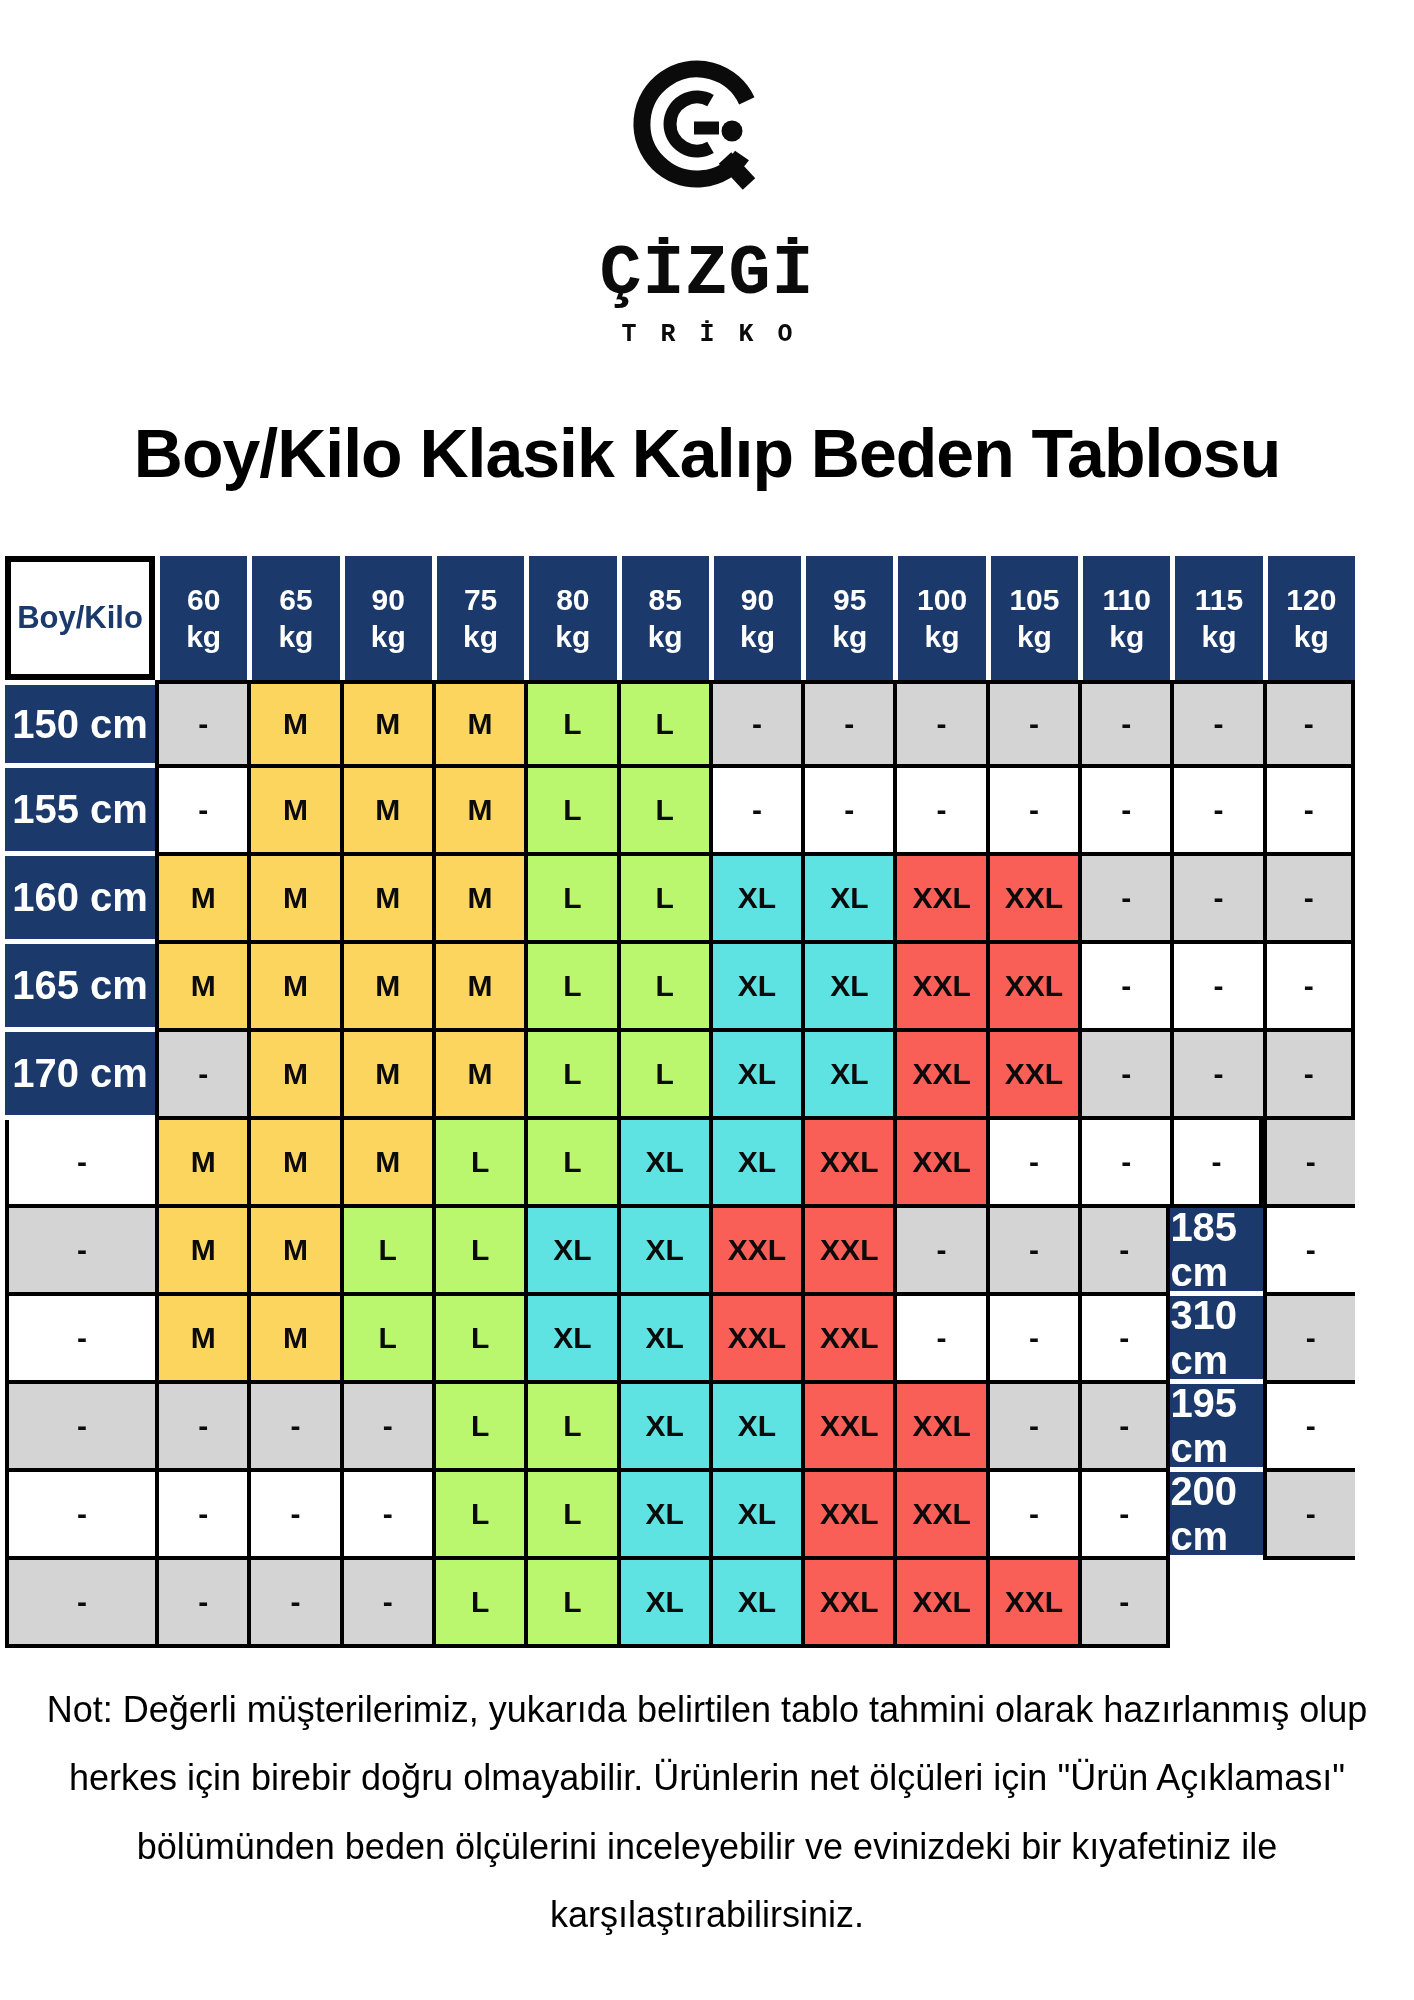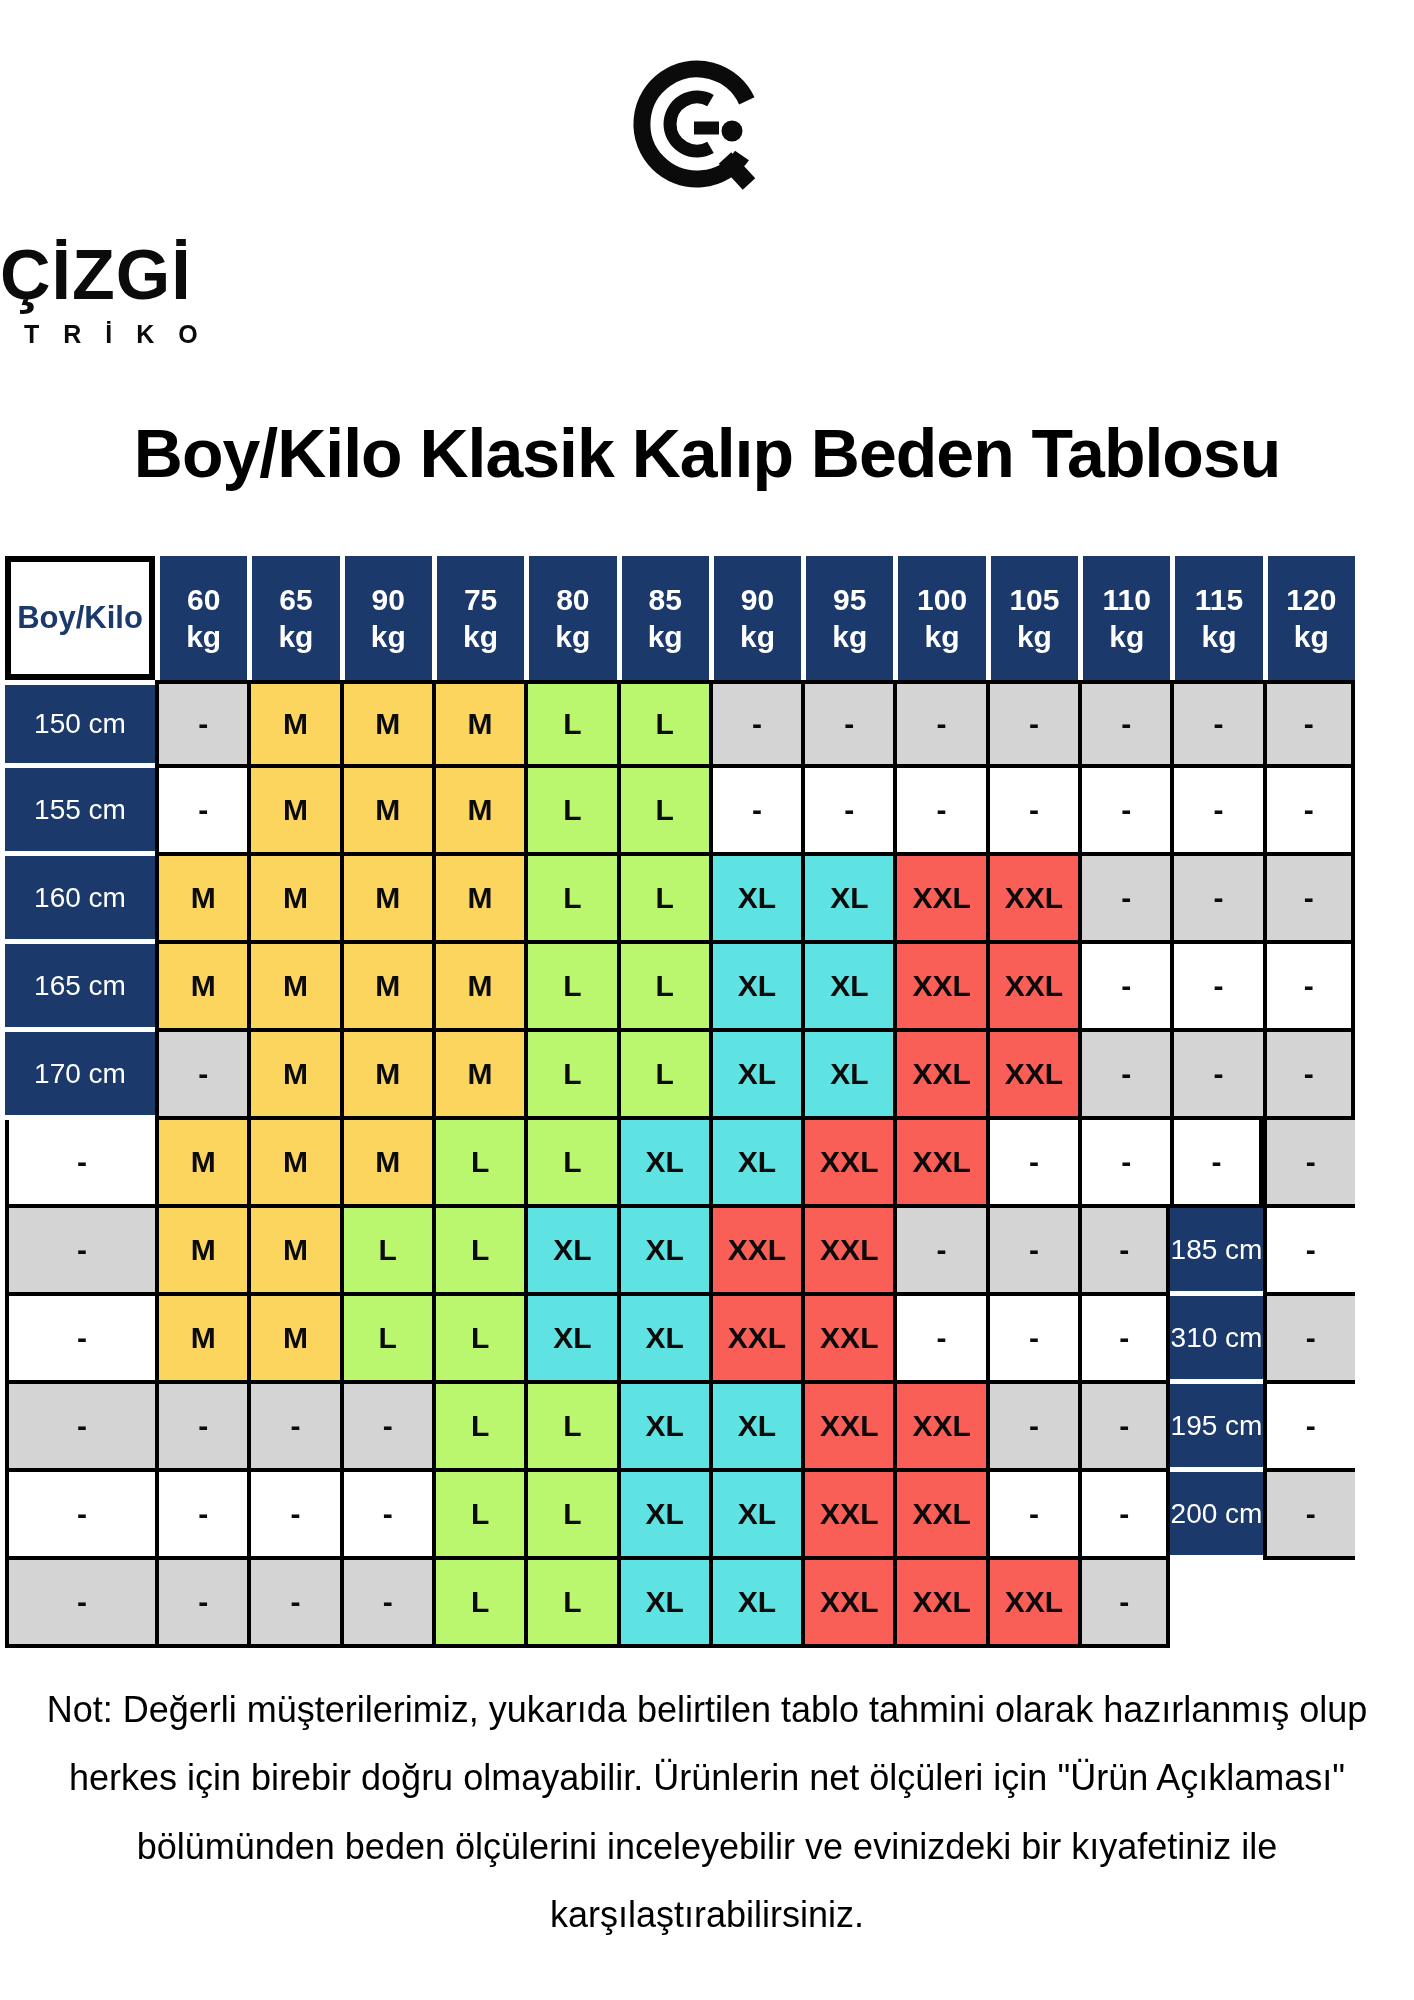--- a/index.html
+++ b/index.html
@@ -1,41 +1,41 @@
 <!DOCTYPE html>
 <html><head>
 <meta charset="utf-8">
 <style>
   html,body{margin:0;padding:0;background:#ffffff;}
   .page{position:relative;width:1414px;height:2000px;background:#ffffff;overflow:hidden;
         font-family:"Liberation Sans",sans-serif;}
 
   
-  .logo{position:absolute;top:44px;left:0;width:100%;text-align:left;}
+  .logo{position:absolute;top:44px;left:0;width:100%;text-align:center;font-family:Liberation Mono, monospace;}
   .logo svg{display:block;margin:0 auto;}
   .wordmark{margin-top:4px;font-size:70px;font-weight:700;color:#0b0b0b;letter-spacing:1px;line-height:1;}
   .submark{margin-top:12px;font-size:25px;font-weight:700;color:#0b0b0b;letter-spacing:24px;text-indent:24px;line-height:1;}
 
   
   .title{position:absolute;top:414px;left:0;width:100%;margin:0;text-align:center;
          font-size:68px;font-weight:700;color:#000;letter-spacing:-1px;line-height:1.15;}
 
   
   .size-table{position:absolute;top:556px;left:5px;width:1350px;}
   .thead,.tbody{display:grid;grid-template-columns:150px repeat(13,1fr);}
   .thead{height:124px;}
   .tbody{grid-auto-rows:88px;}
   .thead>div,.tbody>div{box-sizing:border-box;display:flex;align-items:center;justify-content:center;}
 
   .corner{background:#ffffff;border:6px solid #000;color:#1b3a6b;font-size:31px;font-weight:700;}
   .w-cell{background:#1b3a6b;border-left:5px solid #ffffff;color:#ffffff;
           font-size:30px;font-weight:700;flex-direction:column;line-height:1.25;}
   .w-cell span{display:block;}
 
-  .h-cell{background:#1b3a6b;border-bottom:5px solid #ffffff;color:#ffffff;font-size:28px;font-weight:400;}
+  .h-cell{background:#1b3a6b;border-bottom:5px solid #ffffff;color:#ffffff;font-size:40px;font-weight:700;}
   .h-cell.row-first{border-top:5px solid #ffffff;}
 
   .d-cell{border-left:4px solid #000;border-bottom:4px solid #000;color:#0b0b0b;
           font-size:30px;font-weight:700;}
   .d-cell.row-first{border-top:4px solid #000;}
   .d-cell.col-last{border-right:4px solid #000;}
 
   
   .note{position:absolute;top:1676px;left:50%;transform:translateX(-50%);width:1350px;margin:0;
         text-align:center;font-size:36px;line-height:1.9;color:#000;}

